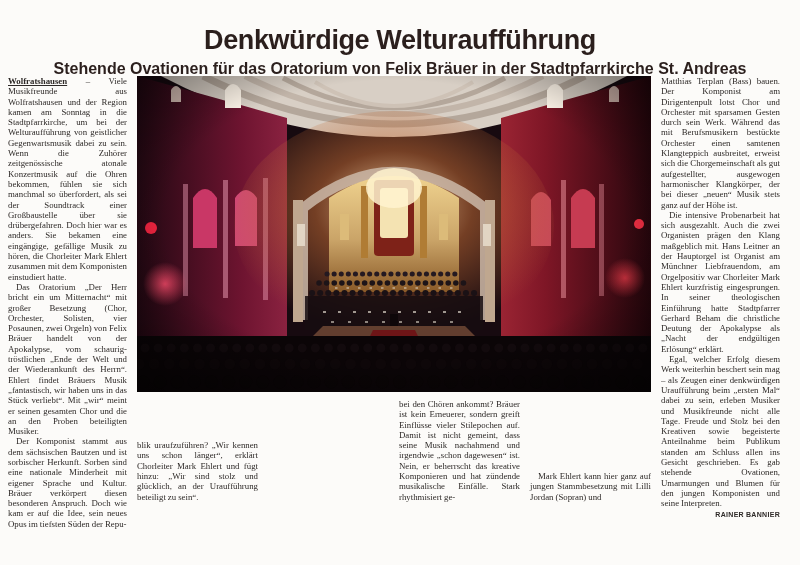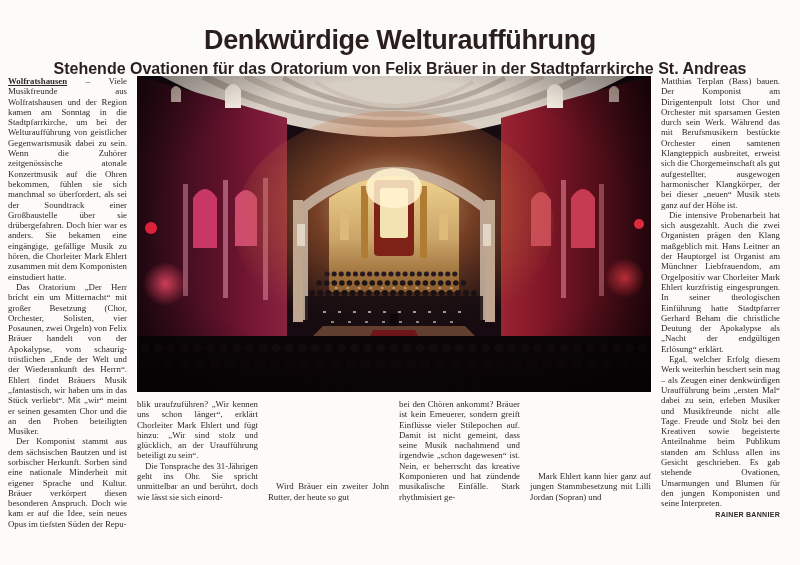--- a/index.html
+++ b/index.html
@@ -194,24 +194,22 @@
           </g>
 
           <rect width="514" height="316" fill="url(#vig)"></rect>
         </svg>
       </div>
 
 
       <div class="bottom-cols">
         <div class="text-col">
             <p class="para">blik uraufzuführen? „Wir kennen uns schon länger“, erklärt Chorleiter Mark Ehlert und fügt hinzu: „Wir sind stolz und glücklich, an der Uraufführung beteiligt zu sein“.</p>
-            <p class="para indent">Die Tonsprache des 31-Jährigen geht ins Ohr. Sie spricht unmittelbar an und berührt, doch wie lässt sie sich einord-</p>
-          </div>
-        <div class="text-col">
-            <p class="para indent">Wird Bräuer ein zweiter John Rutter, der heute so gut</p>
+          </div>
+        <div class="text-col">
           </div>
         <div class="text-col">
             <p class="para">bei den Chören ankommt? Bräuer ist kein Erneuerer, sondern greift Einflüsse vieler Stilepochen auf. Damit ist nicht gemeint, dass seine Musik nachahmend und irgendwie „schon dagewesen“ ist. Nein, er beherrscht das kreative Komponieren und hat zündende musikalische Einfälle. Stark rhythmisiert ge-</p>
           </div>
         <div class="text-col">
             <p class="para indent">Mark Ehlert kann hier ganz auf jungen Stammbesetzung mit Lilli Jordan (Sopran) und</p>
           </div>
       </div>
 
     </div>

